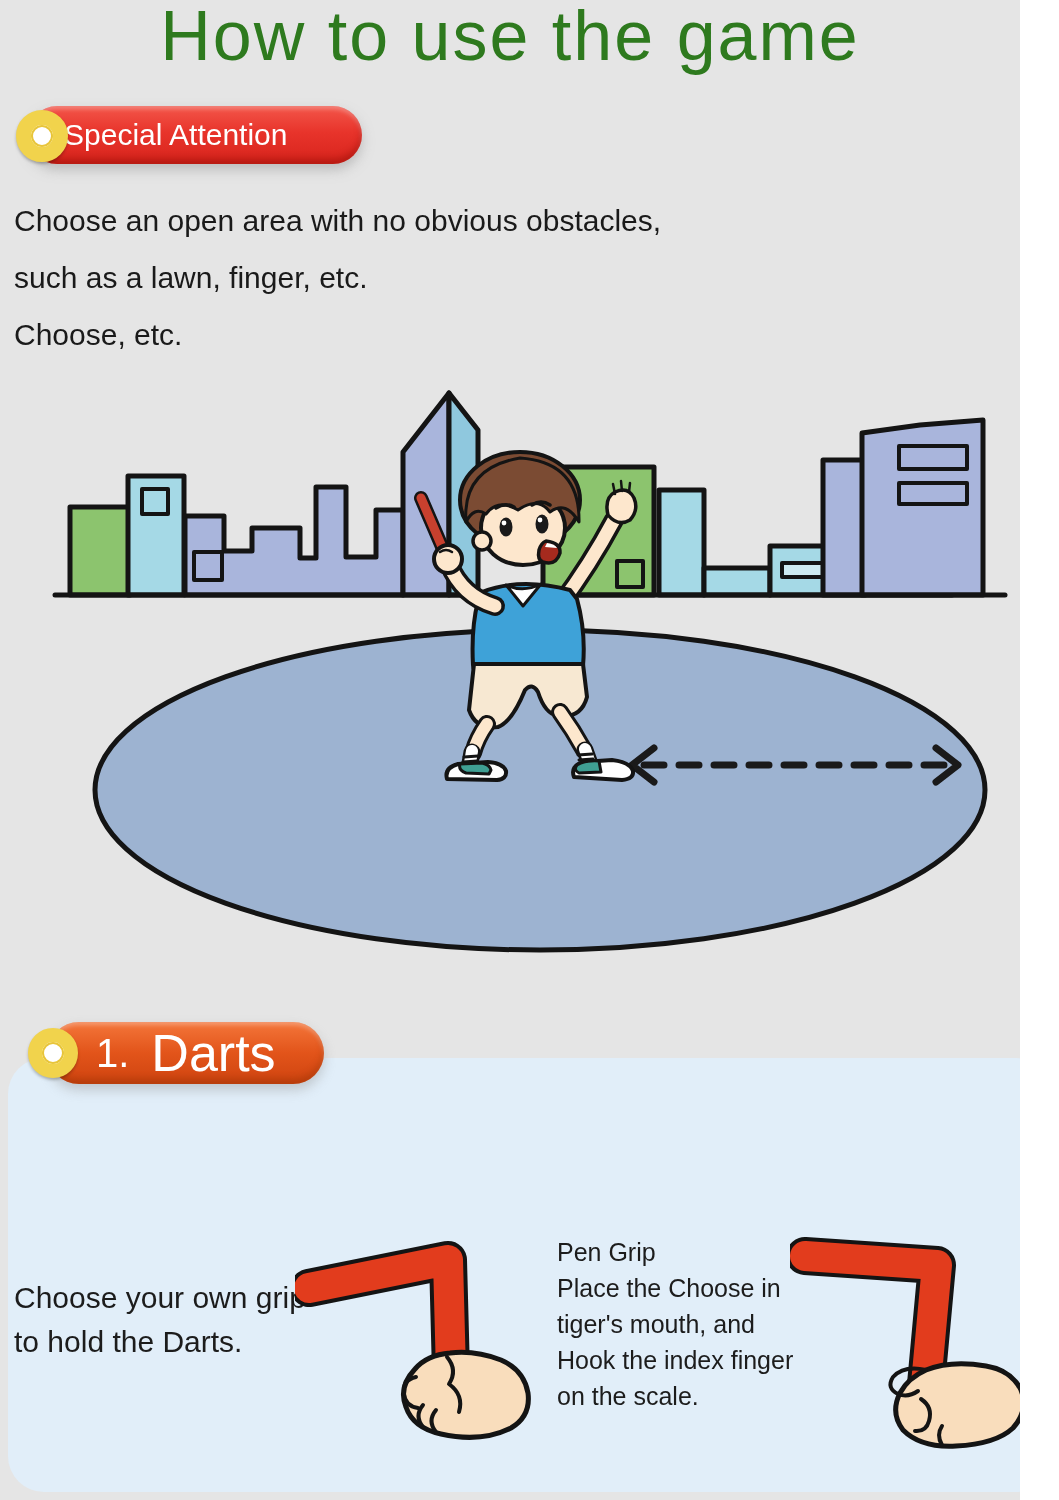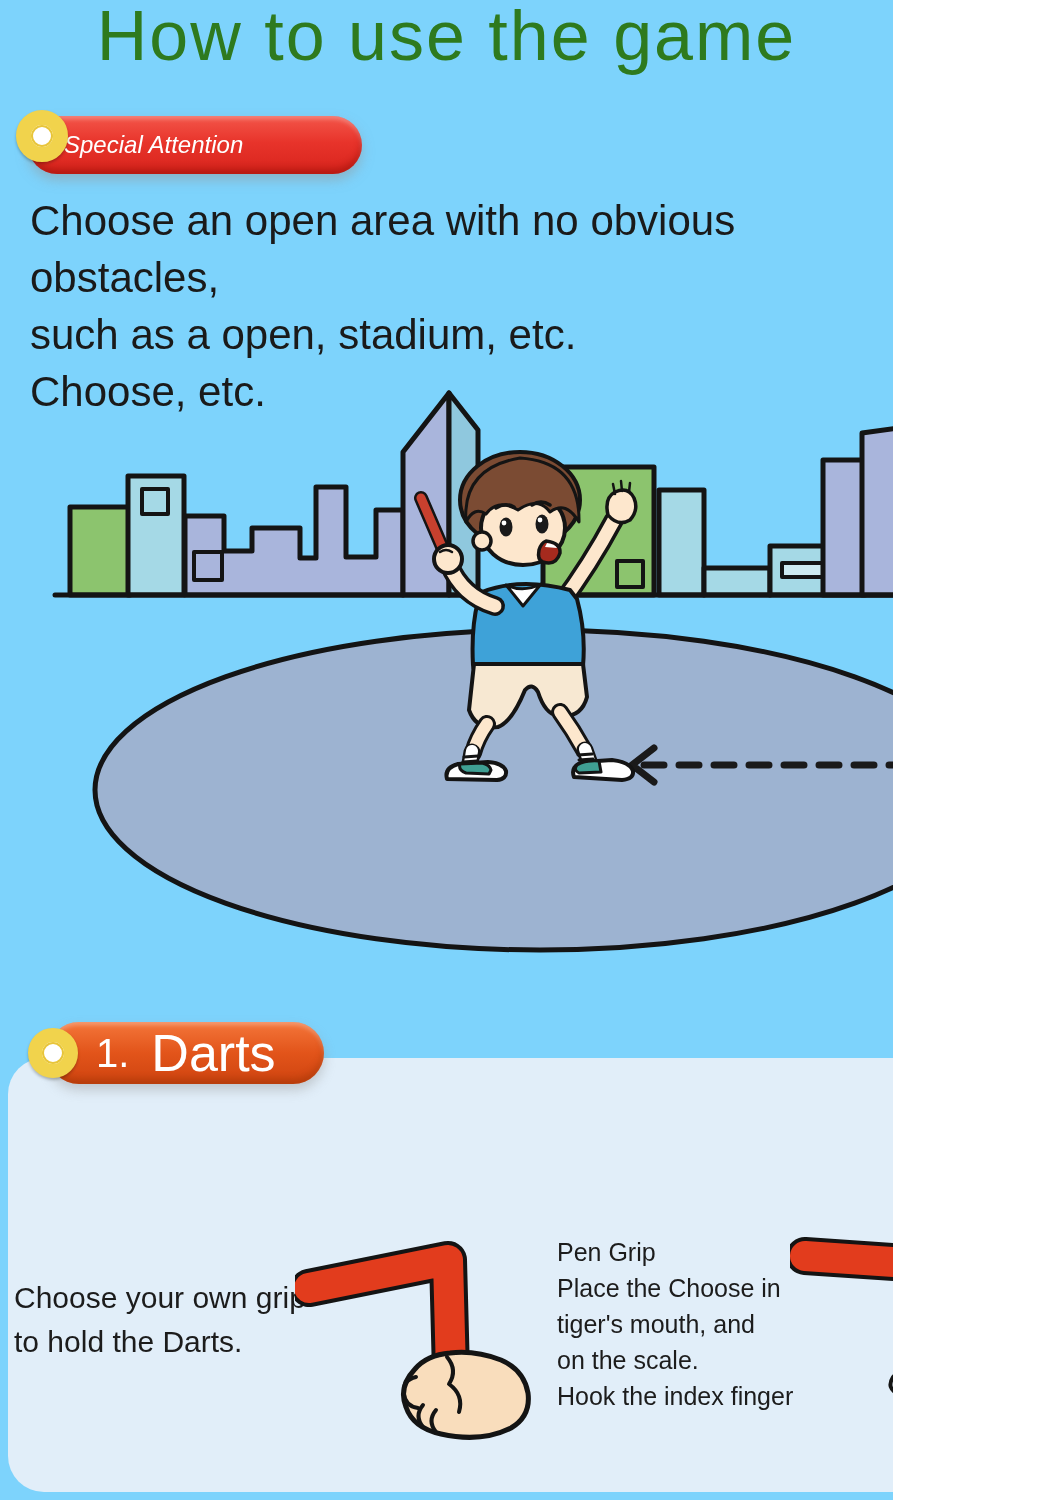--- a/index.html
+++ b/index.html
@@ -1,39 +1,39 @@
 <!DOCTYPE html>
 <html><head>
 <meta charset="utf-8">
 <style>
   * { margin:0; padding:0; box-sizing:border-box; }
   html,body { background:#ffffff; }
   body { font-family:"Liberation Sans", sans-serif; }
-  .page { position:relative; width:893px; height:1500px; background:#7dd3fc; overflow:hidden;padding-left:24px; }
+  .page { position:relative; width:1020px; height:1500px; background:#e5e5e5; overflow:hidden;padding-left:24px; }
 
   .title { position:absolute; top:-4px; left:0; width:100%; text-align:center;
            font-size:70px; letter-spacing:2px; color:#2e7a1e; font-weight:400; white-space:nowrap; }
 
   .badge { position:absolute; display:flex; align-items:center; color:#ffffff; z-index:5; }
-  .badge-special { left:28px; top:116px; width:334px; height:58px; border-radius:30px;
+  .badge-special { left:28px; top:106px; width:334px; height:58px; border-radius:30px;
     background:linear-gradient(180deg,#f3564a 0%, #e8342b 45%, #d8241c 100%);
     box-shadow:0 6px 12px rgba(150,150,150,.5), inset 0 -5px 7px rgba(140,10,5,.45), inset 0 3px 4px rgba(255,255,255,.3);
-    padding-left:36px; font-size:24px;font-style:italic; }
+    padding-left:36px; font-size:30px; }
   .badge-grip { left:48px; top:1022px; width:276px; height:62px; border-radius:32px;
     background:linear-gradient(180deg,#f4763a 0%, #e2541a 50%, #cf4410 100%);
     box-shadow:0 6px 12px rgba(150,150,150,.45), inset 0 -5px 7px rgba(150,50,5,.45), inset 0 3px 4px rgba(255,255,255,.3);
     padding-left:48px; font-size:52px; }
   .badge-grip .num { font-size:40px; margin-right:22px; }
 
   .ring { position:absolute; border-radius:50%; background:#ffffff; border:15px solid #f1d34c;
           box-shadow:0 2px 3px rgba(0,0,0,.25), inset 0 0 0 2px #e8c53a; z-index:6; }
   .ring-special { left:16px; top:110px; width:52px; height:52px; }
   .ring-grip { left:28px; top:1028px; width:50px; height:50px; border-width:14px; }
 
-  .intro { position:absolute; left:30px; top:192px; font-size:42px; line-height:57px; color:#1a1a1a; }
+  .intro { position:absolute; left:14px; top:192px; font-size:30px; line-height:57px; color:#1a1a1a; }
   .line { display:block; }
 
   .scene { position:absolute; left:0; top:382px; width:1059px; height:600px; }
 
   .panel { position:absolute; left:8px; top:1058px; width:1043px; height:434px;
            background:#e1eef9; border-radius:36px; z-index:1; }
   .free-grip-note { position:absolute; left:6px; top:218px; font-size:30px; line-height:44px; color:#1c1c1c; }
   .pen-grip-note  { position:absolute; left:549px; top:176px; font-size:25px; line-height:36px; color:#1c1c1c; }
   .boom1 { position:absolute; left:287px; top:179px; width:270px; height:210px; }
   .boom2 { position:absolute; left:782px; top:179px; width:243px; height:220px; }
@@ -45,21 +45,21 @@
 
   <h1 class="title">How to use the game</h1>
 
   <span class="ring ring-special"></span>
   <div class="badge badge-special">
     <span>Special Attention</span>
   </div>
 
   <p class="intro">
     <span class="line">Choose an open area with no obvious obstacles,</span>
-    <span class="line">such as a open, stadium, etc.</span>
+    <span class="line">such as a lawn, finger, etc.</span>
     <span class="line">Choose, etc.</span>
   </p>
 
   <svg class="scene" viewBox="0 0 1059 600">
     <g transform="translate(0,-382)" stroke-linejoin="round" stroke-linecap="round">
 
       <g>
         <rect x="70" y="507" width="60" height="88" fill="#8cc46e" stroke="#141414" stroke-width="5"></rect>
         <rect x="128" y="476" width="56" height="119" fill="#a5d9e6" stroke="#141414" stroke-width="5"></rect>
         <rect x="142" y="489" width="26" height="25" fill="#a5d9e6" stroke="#141414" stroke-width="4"></rect>
@@ -159,22 +159,22 @@
         <path d="M121 140 Q107 143 109 157 Q110 169 123 171" fill="none" stroke="#141414" stroke-width="4"></path>
         <path d="M128 190 Q119 179 128 168 M141 195 Q132 184 141 173" fill="none" stroke="#141414" stroke-width="4"></path>
         <path d="M152 120 Q163 133 154 147 Q169 158 164 175" fill="none" stroke="#141414" stroke-width="4"></path>
       </g>
     </svg>
 
     <p class="pen-grip-note">
       <span class="line">Pen Grip</span>
       <span class="line">Place the Choose in</span>
       <span class="line">tiger's mouth, and</span>
+      <span class="line">Hook the index finger</span>
       <span class="line">on the scale.</span>
-      <span class="line">Hook the index finger</span>
     </p>
 
     <svg class="boom2" viewBox="0 0 243 220">
       <g stroke-linecap="round" stroke-linejoin="round">
         <path d="M15 19 L147 28 L134 169" fill="none" stroke="#141414" stroke-width="38"></path>
         <path d="M15 19 L147 28 L134 169" fill="none" stroke="#e23c1d" stroke-width="30"></path>
         <path d="M110 156 Q100 176 113 193 Q131 211 166 209 Q206 207 223 191 Q239 173 231 153 Q221 133 196 129 Q161 123 136 133 Q118 141 110 156 Z" fill="#f9ddbc" stroke="#141414" stroke-width="5"></path>
         <path d="M136 133 Q114 128 103 140 Q96 151 108 157 Q118 161 128 154" fill="none" stroke="#141414" stroke-width="4"></path>
         <path d="M131 162 Q143 170 139 184 Q136 195 125 194" fill="none" stroke="#141414" stroke-width="4"></path>
         <path d="M152 208 Q146 198 152 189" fill="none" stroke="#141414" stroke-width="4"></path>

